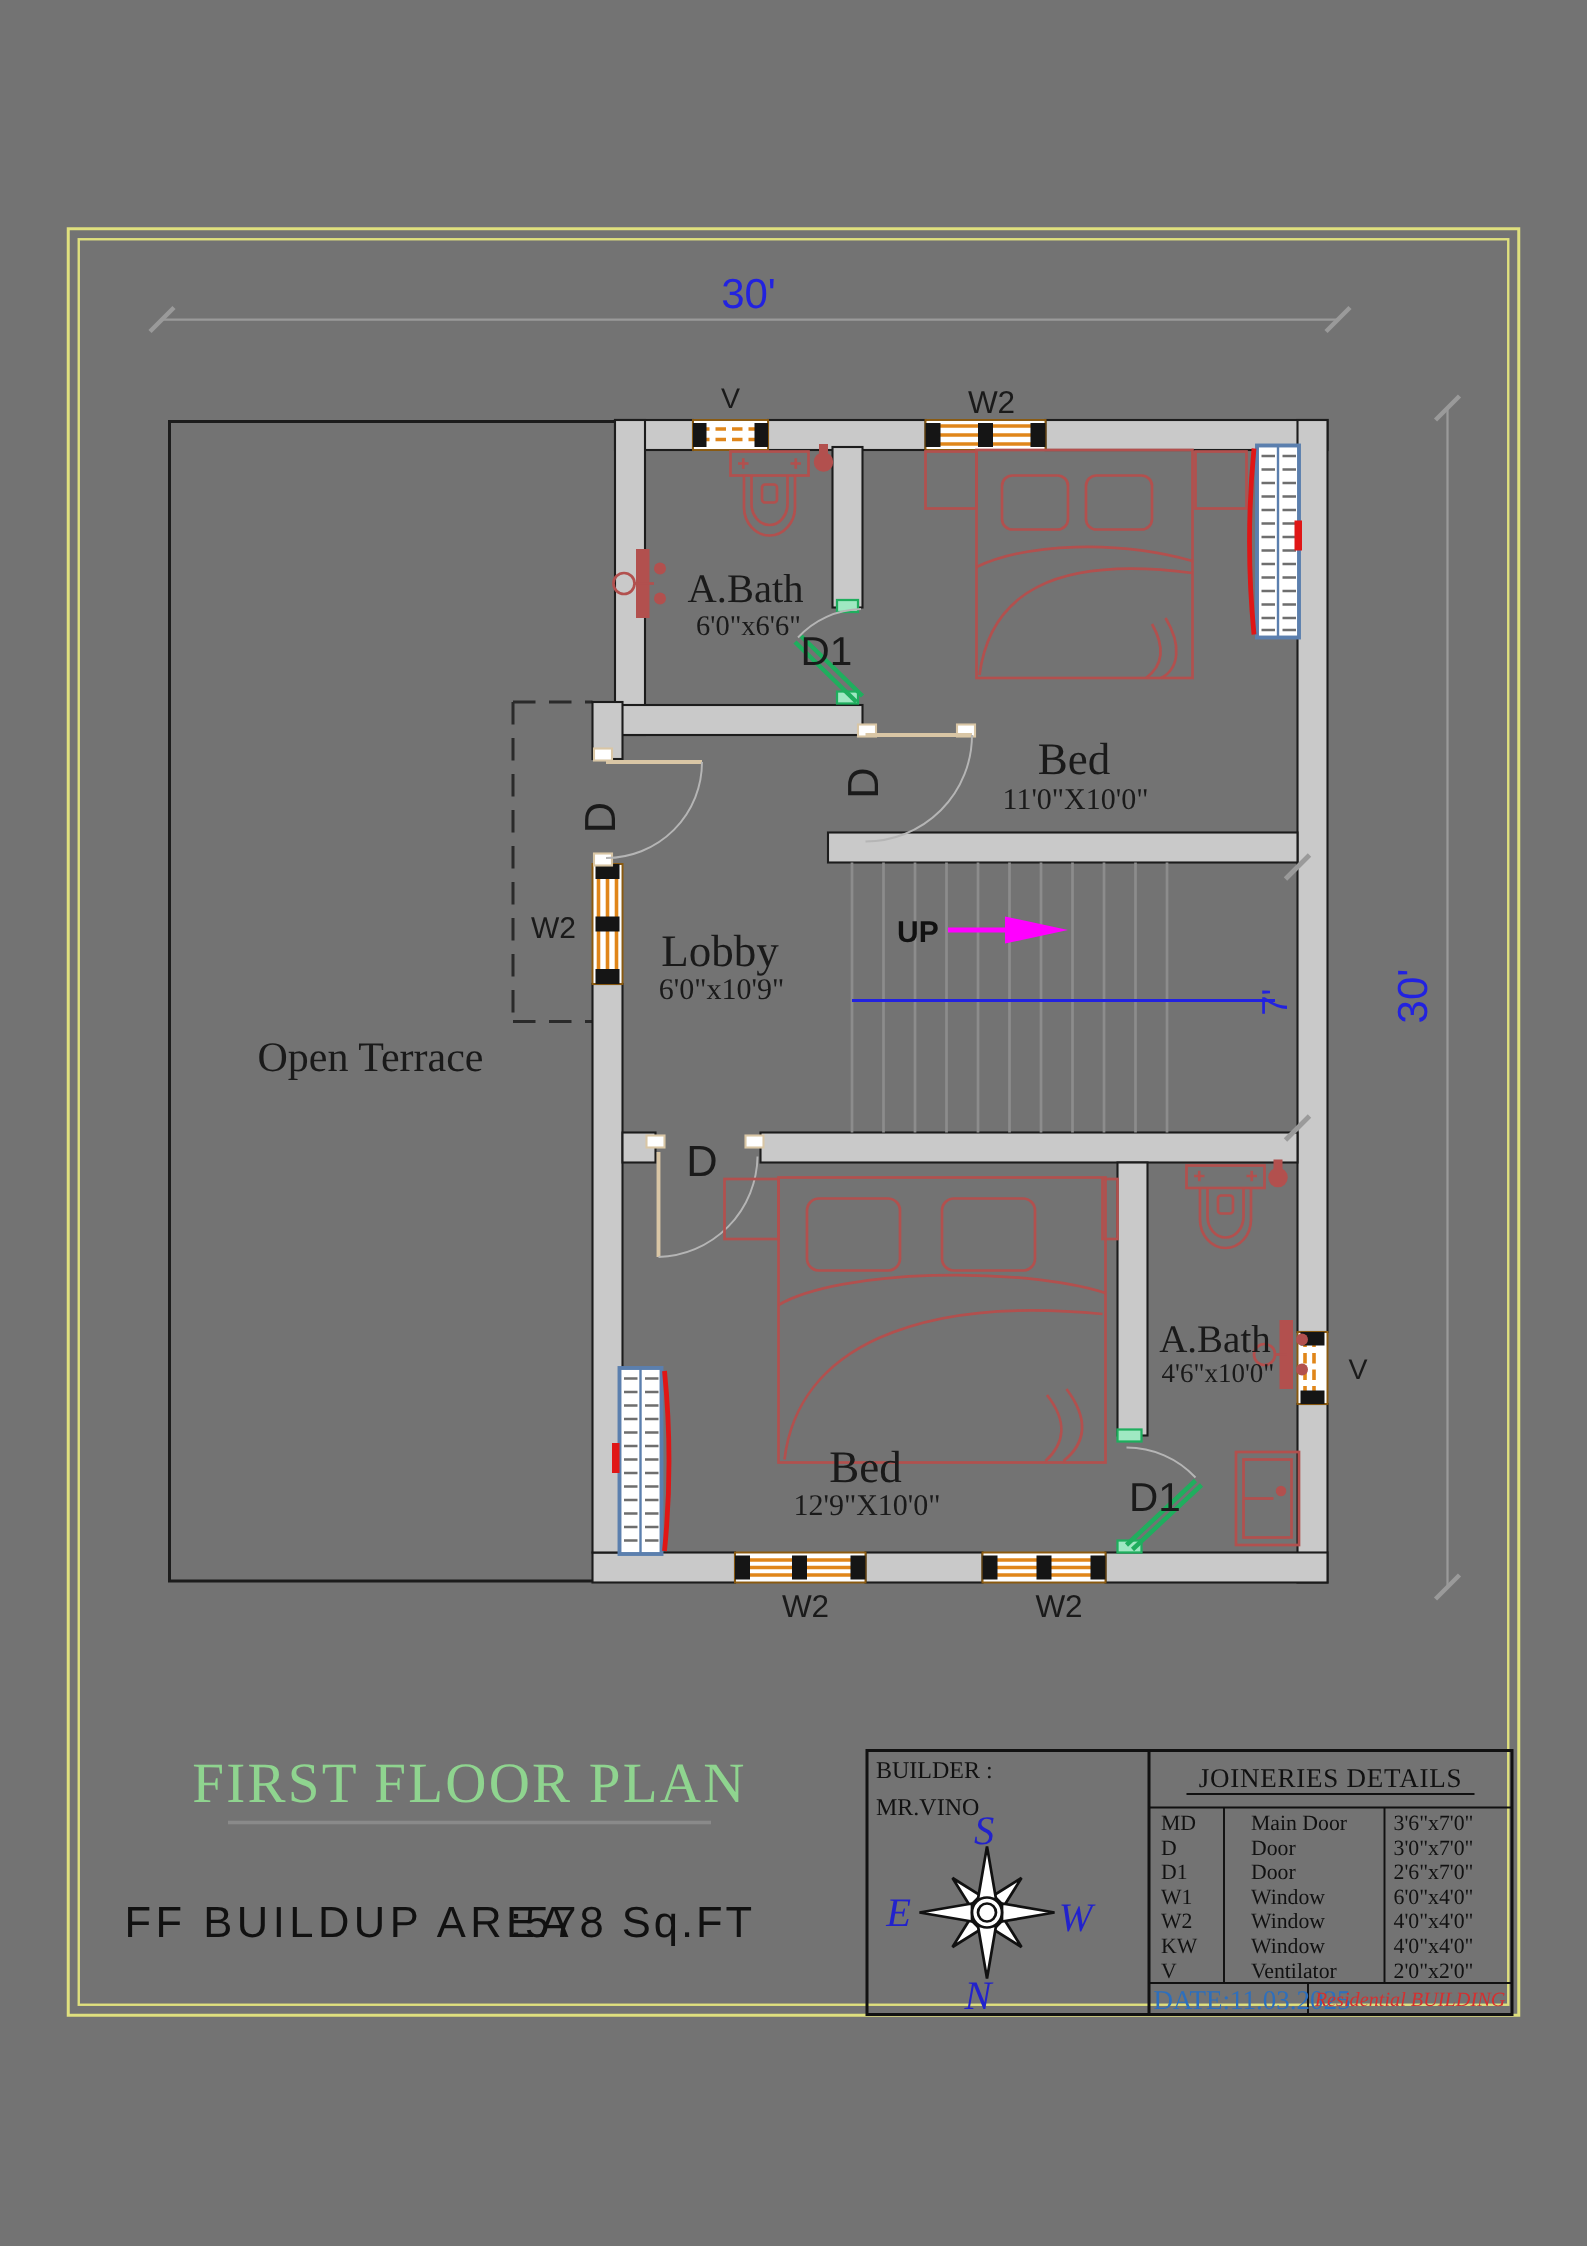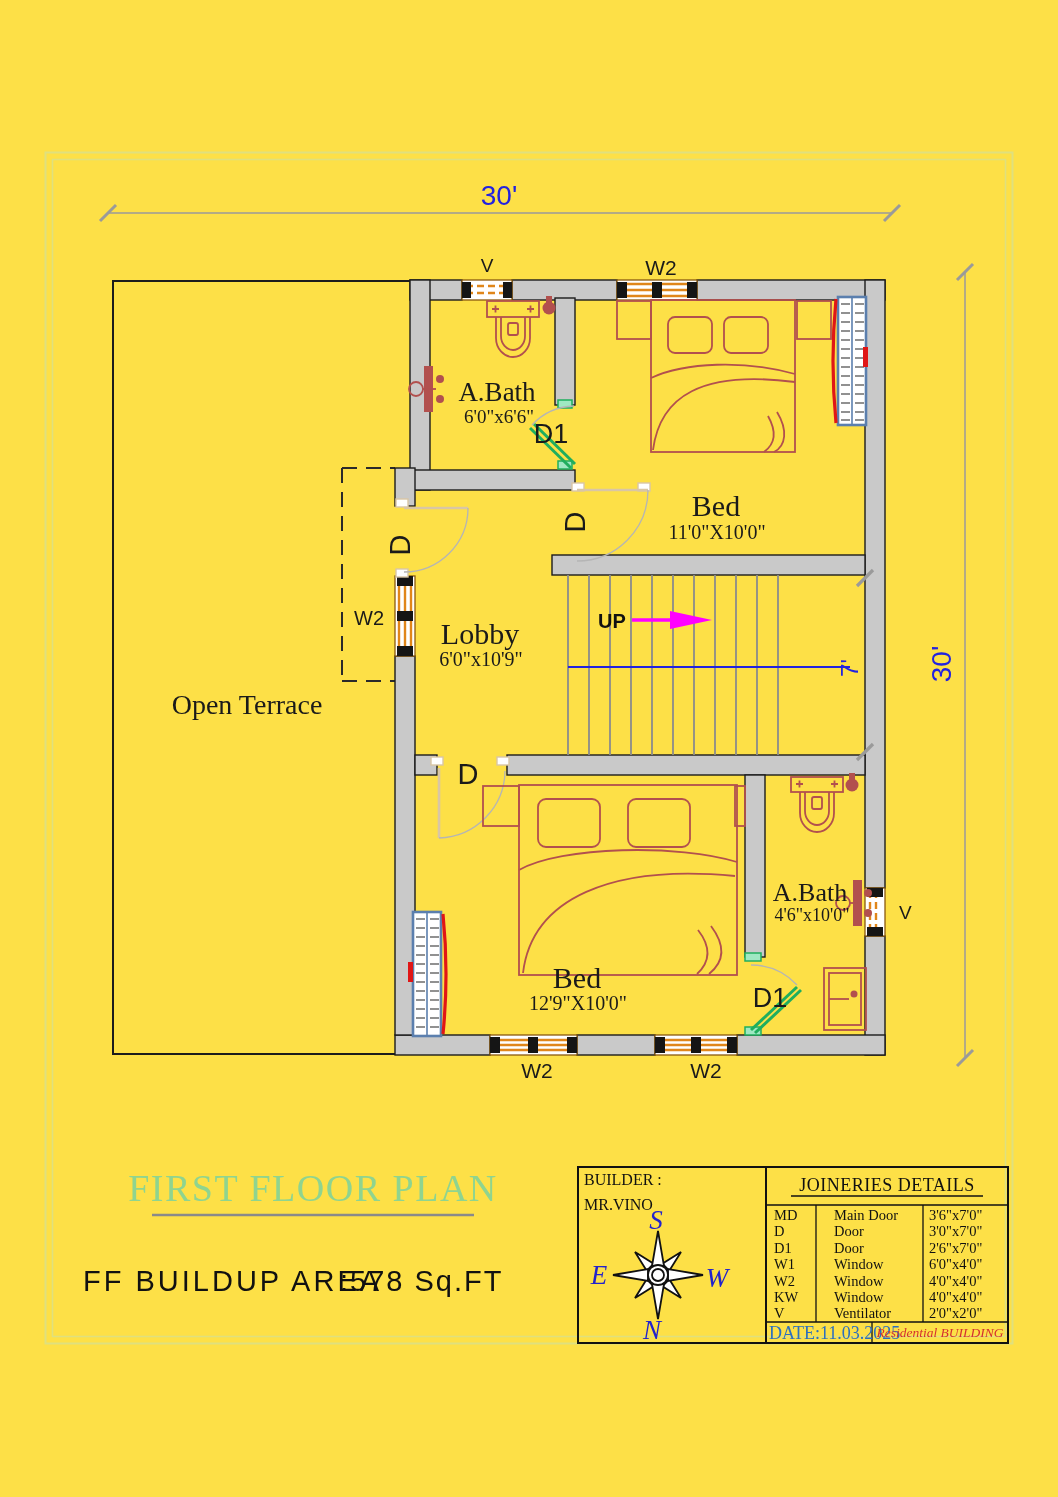--- a/index.html
+++ b/index.html
@@ -1,16 +1,16 @@
 <!DOCTYPE html>
 <html><head>
 <meta charset="utf-8">
 <style>
   html,body{margin:0;padding:0;background:#ffffff;}
-  #stage{position:relative;width:1058px;height:1497px;background:#fde047;overflow:hidden;
+  #stage{position:relative;width:1058px;height:1497px;background:#737373;overflow:hidden;
          font-family:"Liberation Sans", sans-serif;}
   svg{position:absolute;left:0;top:0;}
   .wall{fill:#c9c9c9;stroke:#1c1c1c;stroke-width:1.4;}
   .thin{stroke:#1c1c1c;stroke-width:2;fill:none;}
   .dash{stroke:#2a2a2a;stroke-width:2;fill:none;stroke-dasharray:15 9;}
   .dim{stroke:#9a9a9a;stroke-width:1.5;}
   .dimtick{stroke:#9a9a9a;stroke-width:3;}
   .bluetxt{fill:#2222e0;font-family:"Liberation Sans",sans-serif;}
   .lbl{fill:#1a1a1a;font-family:"Liberation Sans",sans-serif;}
   .room{fill:#1a1a1a;font-family:"Liberation Serif",serif;}

